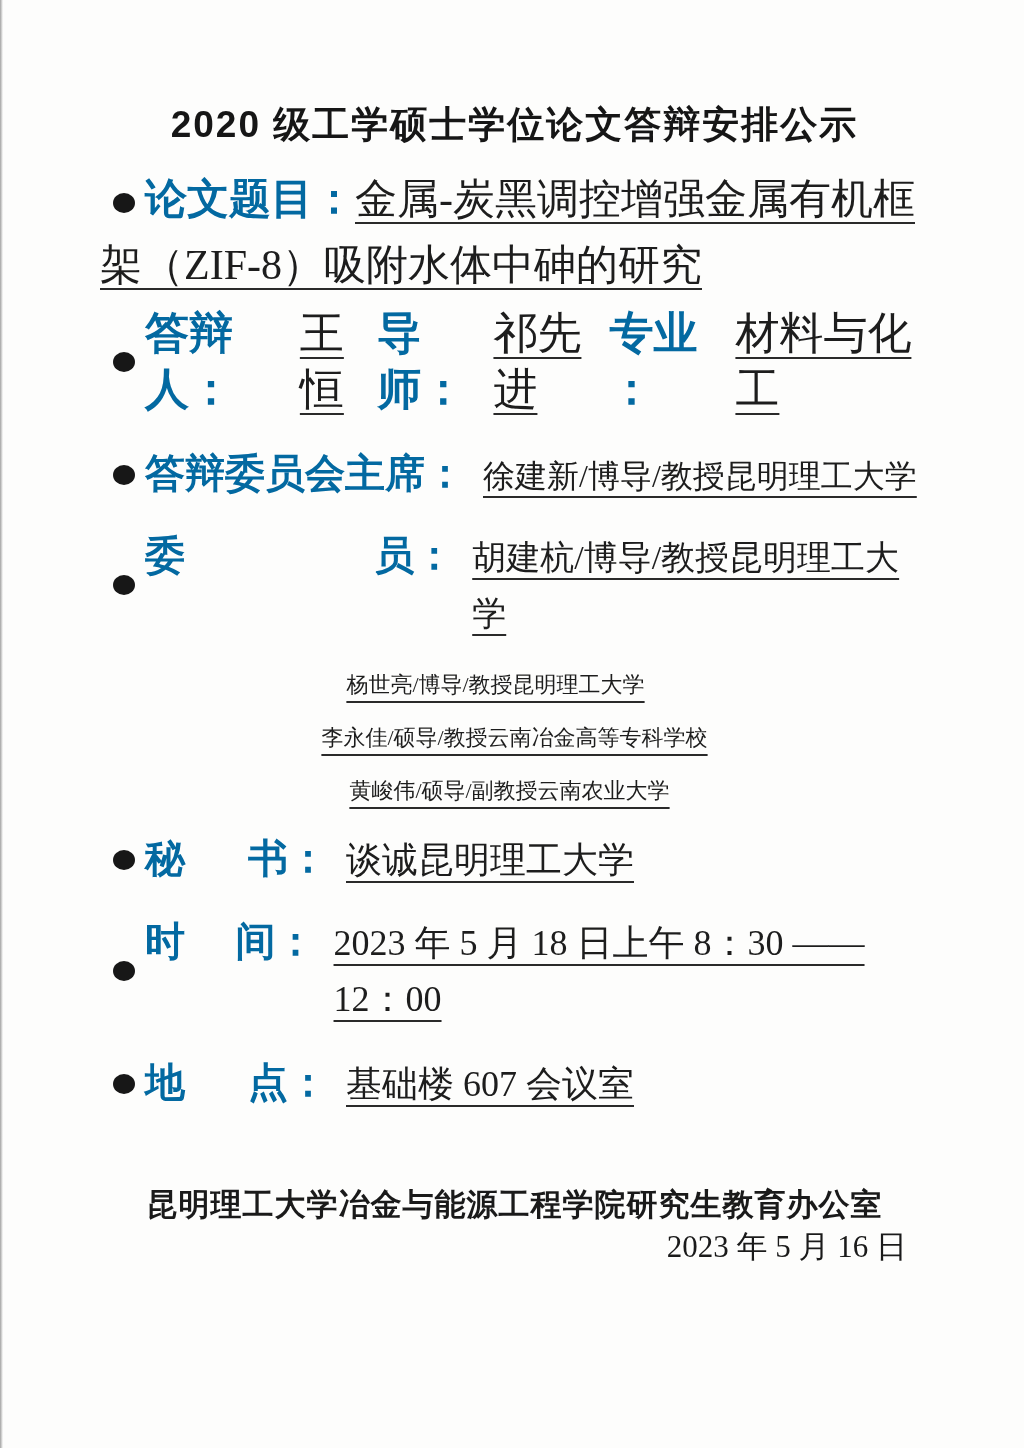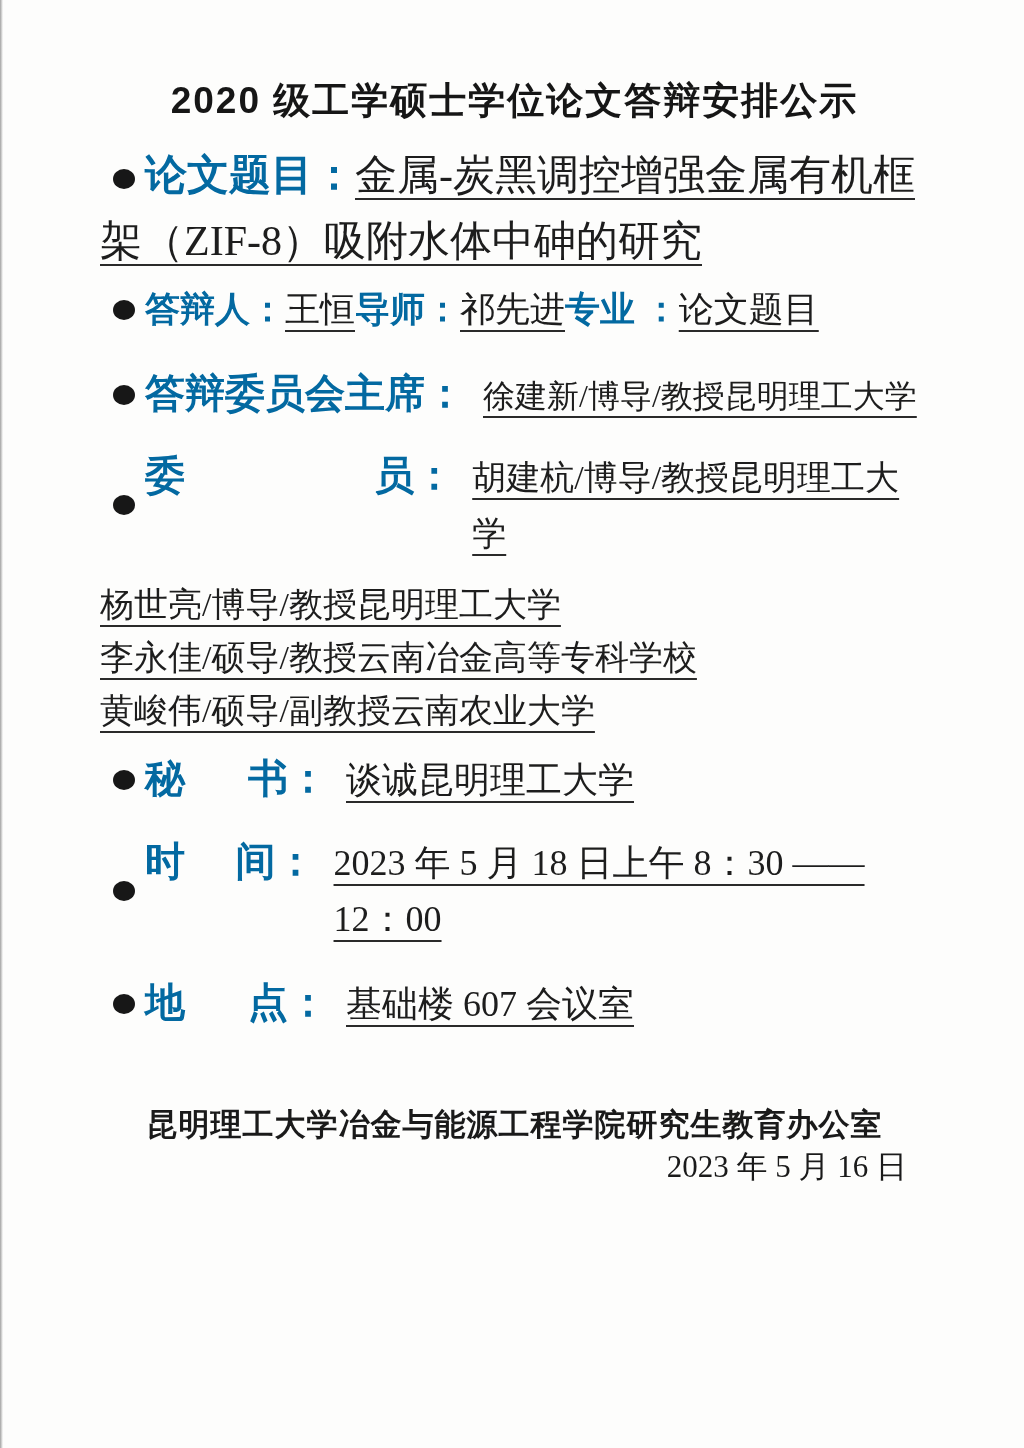--- a/index.html
+++ b/index.html
@@ -11,21 +11,21 @@
     position:relative;
     overflow:hidden;
   }
   .scan-edge {
     position:absolute; left:0; top:0; bottom:0; width:3px;
     background:linear-gradient(90deg, rgba(70,70,70,.5), rgba(255,255,255,0));
   }
   .page { position:relative; padding:0 95px 0 100px; }
 
   .title {
-    margin:8px; padding-top:68px;
+    margin:0; padding-top:100px;
     text-align:center;
     font-family:"Liberation Sans","DejaVu Sans",sans-serif;
     font-weight:700; font-size:37px; letter-spacing:2px;
     color:#161616;
   }
 
   .bullet {
     display:inline-block; width:22px; height:20px;
     border-radius:50%; background:#171717;
     margin:0 10px 0 13px; vertical-align:middle; flex:none;
@@ -37,34 +37,34 @@
     text-underline-offset:9px;
     text-decoration-thickness:2px;
     text-decoration-color:#2a2a2a;
   }
 
   .thesis-para { margin:16px 0 0 0; font-size:42px; line-height:66px; }
 
   .row { display:flex; align-items:baseline; }
   .row .bullet { align-self:center; }
 
-  .defender-row { margin-top:8px; font-size:35px; line-height:56px; }
+  .defender-row { margin-top:8px; font-size:44px; line-height:56px; }
 
   .chair-row { margin-top:28px; font-size:40px; line-height:56px;text-align:center; }
   .val-32 { font-size:32px; }
   .val-34 { font-size:34px; }
   .val-36 { font-size:36px; }
 
   .committee-row { margin-top:24px; font-size:40px; line-height:56px; }
   .split { display:inline-flex; justify-content:space-between; }
   .split-wide { width:312px; }
   .split-small { width:183px; }
   .after-label { margin-left:18px; }
 
-  .members { margin-top:16px; text-align:left; font-size:34px; line-height:53px; }
+  .members { margin-top:16px; text-align:center; font-size:22px; line-height:53px; }
   .member-line { white-space:nowrap; }
   .member-line.offset-a { padding-right:38px; }
   .member-line.offset-b { padding-right:10px; }
 
   .secretary-row { margin-top:14px; font-size:40px; line-height:56px; }
   .time-row      { margin-top:26px; font-size:40px; line-height:56px; }
   .place-row     { margin-top:28px; font-size:40px; line-height:56px; }
 
   .footer-office {
     margin-top:72px; text-align:center;
@@ -86,21 +86,21 @@
 
   <p class="thesis-para"><span class="bullet"></span><span class="label">论文题目：</span><span class="u">金属-炭黑调控增强金属有机框架（ZIF-8）吸附水体中砷的研究</span></p>
 
   <div class="row defender-row">
     <span class="bullet"></span>
     <span class="label">答辩人：</span>
     <span class="u">王恒</span>
     <span class="label">导师：</span>
     <span class="u">祁先进</span>
     <span class="label">专业 ：</span>
-    <span class="u">论文题目</span>
+    <span class="u">材料与化工</span>
   </div>
 
   <div class="row chair-row">
     <span class="bullet"></span>
     <span class="label">答辩委员会主席：</span>
     <span class="u val-32 after-label">徐建新/博导/教授昆明理工大学</span>
   </div>
 
   <div class="row committee-row">
     <span class="bullet"></span>

